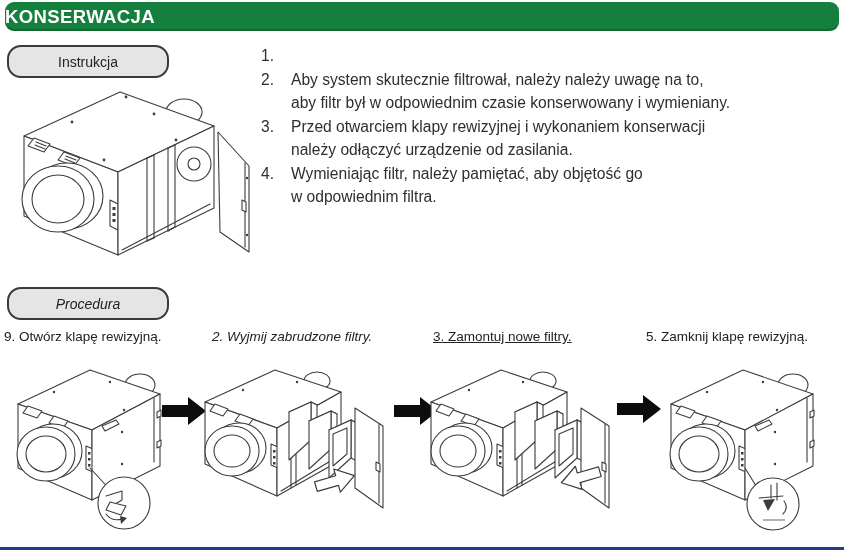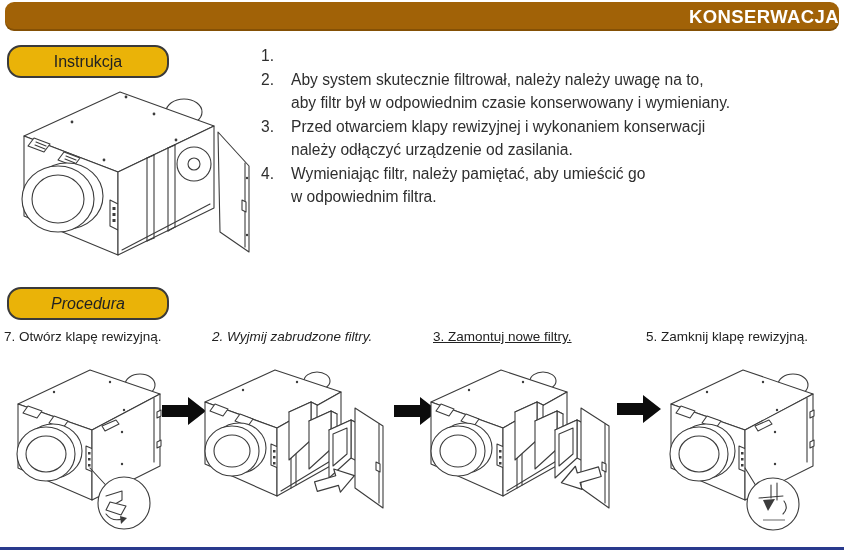--- a/index.html
+++ b/index.html
@@ -3,32 +3,32 @@
 <meta charset="utf-8">
 <style>
   html,body{margin:0;padding:0;background:#fff;}
   #page{
     position:relative;width:844px;height:550px;background:#ffffff;overflow:hidden;
     font-family:"Liberation Sans",sans-serif;color:#2b2b2b;
   }
   
   #titlebar{
     position:absolute;left:5px;right:5px;top:2px;height:29px;
-    background:#a16207;border-radius:9px;
-    display:flex;align-items:center;justify-content:flex-end;
+    background:#15803d;border-radius:9px;
+    display:flex;align-items:center;justify-content:flex-start;
     box-shadow:inset 0 -2px 0 rgba(0,0,0,.18);
   }
   #titlebar .t{
     color:#fff;font-weight:bold;font-size:18.5px;letter-spacing:.4px;line-height:29px;
   }
   
   .pill{
     position:absolute;width:158px;height:29px;border:2px solid #3a3a3a;border-radius:14px;
-    display:flex;align-items:center;justify-content:center;background:#eab308;
-    font-size:16px;color:#222;
+    display:flex;align-items:center;justify-content:center;background:#e5e5e5;
+    font-size:14px;color:#222;
   }
   #pill-instrukcja{left:7px;top:45px;}
   #pill-procedura{left:7px;top:287px;font-style:italic;}
   
   #instr{
     position:absolute;left:261px;top:44px;width:578px;
     font-size:15.6px;line-height:23.5px;color:#2e2e2e;
   }
   #instr .item{display:flex;}
   #instr .num{width:22px;flex:0 0 22px;text-align:left;}
@@ -134,30 +134,30 @@
       <span class="txt"><span>Aby system skutecznie filtrował, należy należy uwagę na to,</span><br>
       <span>aby filtr był w odpowiednim czasie konserwowany i wymieniany.</span></span>
     </div>
     <div class="item">
       <span class="num">3.</span>
       <span class="txt"><span>Przed otwarciem klapy rewizyjnej i wykonaniem konserwacji</span><br>
       <span>należy odłączyć urządzenie od zasilania.</span></span>
     </div>
     <div class="item">
       <span class="num">4.</span>
-      <span class="txt"><span>Wymieniając filtr, należy pamiętać, aby umieścić go</span><br>
+      <span class="txt"><span>Wymieniając filtr, należy pamiętać, aby objętość go</span><br>
       <span>w odpowiednim filtra.</span></span>
     </div>
   </div>
 
   <div class="pill" id="pill-procedura">
     <span>Procedura</span>
   </div>
 
-  <span class="cap" id="cap1">7. Otwórz klapę rewizyjną.</span>
+  <span class="cap" id="cap1">9. Otwórz klapę rewizyjną.</span>
   <span class="cap" id="cap2">2. Wyjmij zabrudzone filtry.</span>
   <span class="cap" id="cap3">3. Zamontuj nowe filtry.</span>
   <span class="cap" id="cap4">5. Zamknij klapę rewizyjną.</span>
 
   <svg id="step1-svg" class="diag" width="170" height="192" viewBox="0 0 170 192">
     <ellipse class="ln" cx="134" cy="37" rx="15" ry="11"></ellipse>
     <g>
       <polygon class="f" points="12,56 84,22 154,46 86,82"></polygon>
       <circle class="d" cx="48" cy="44" r="1.2"></circle>
         <circle class="d" cx="104" cy="34" r="1.2"></circle>

